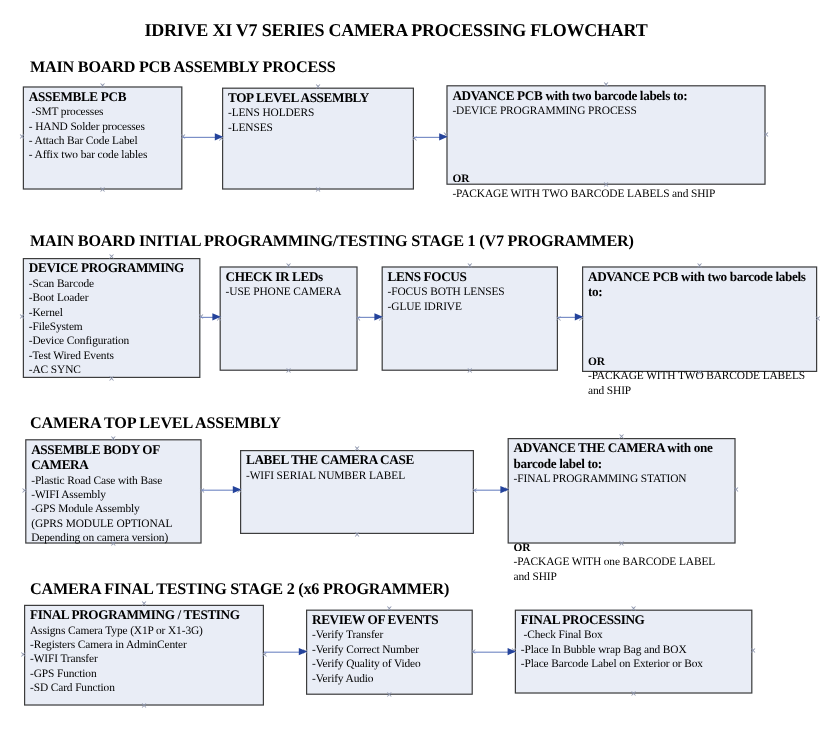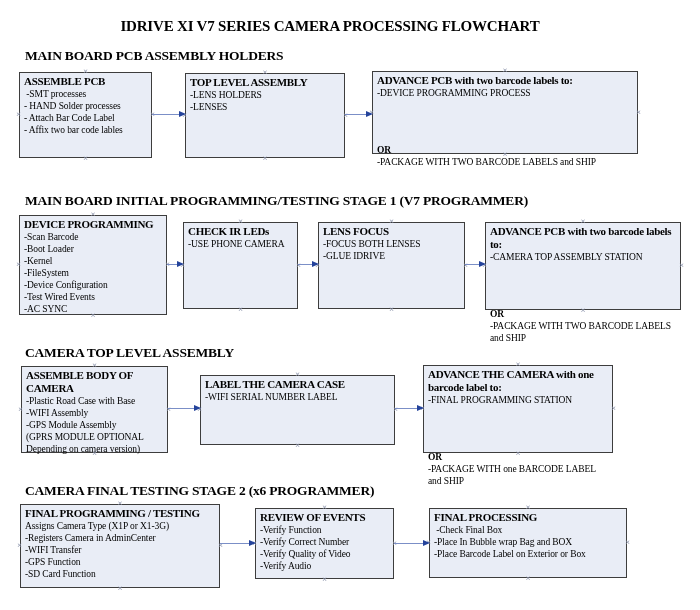--- a/index.html
+++ b/index.html
@@ -44,21 +44,21 @@
   .cx-l{left:-5px;top:calc(50% - 4px);}
   .cx-r{right:-5px;top:calc(50% - 4px);}
 </style>
 </head>
 <body>
 
 <div id="canvas">
 
   <div class="main-title">IDRIVE XI V7 SERIES CAMERA PROCESSING FLOWCHART</div>
 
-  <div class="sheading" style="left:25px;top:48px;">MAIN BOARD PCB ASSEMBLY HOLDERS</div>
+  <div class="sheading" style="left:25px;top:48px;">MAIN BOARD PCB ASSEMBLY PROCESS</div>
 
   <div class="fbox" style="left:19px;top:72px;width:133px;height:86px;">
     <div class="btitle">ASSEMBLE PCB</div>
     <div class="bline"> -SMT processes</div>
     <div class="bline">- HAND Solder processes</div>
     <div class="bline">- Attach Bar Code Label</div>
     <div class="bline">- Affix two bar code lables</div>
   <span class="cx cx-t">×</span>
       <span class="cx cx-b">×</span>
       <span class="cx cx-l">×</span>
@@ -120,21 +120,20 @@
     <div class="bline">-FOCUS BOTH LENSES</div>
     <div class="bline">-GLUE IDRIVE</div>
   <span class="cx cx-t">×</span>
       <span class="cx cx-b">×</span>
       <span class="cx cx-l">×</span>
       <span class="cx cx-r">×</span>
     </div>
 
   <div class="fbox" style="left:485px;top:222px;width:196px;height:88px;">
     <div class="btitle">ADVANCE PCB with two barcode labels to:</div>
-    <div class="bline">-CAMERA TOP ASSEMBLY STATION</div>
     <div class="bline strong">OR</div>
     <div class="bline">-PACKAGE WITH TWO BARCODE LABELS and SHIP</div>
   <span class="cx cx-t">×</span>
       <span class="cx cx-b">×</span>
       <span class="cx cx-l">×</span>
       <span class="cx cx-r">×</span>
     </div>
 
   <div class="arrow" style="left:167px;top:264px;width:15px;"></div>
   <div class="arrow" style="left:298px;top:264px;width:19px;"></div>
@@ -187,21 +186,21 @@
     <div class="bline">-GPS Function</div>
     <div class="bline">-SD Card Function</div>
   <span class="cx cx-t">×</span>
       <span class="cx cx-b">×</span>
       <span class="cx cx-l">×</span>
       <span class="cx cx-r">×</span>
     </div>
 
   <div class="fbox" style="left:255px;top:508px;width:139px;height:71px;">
     <div class="btitle">REVIEW OF EVENTS</div>
-    <div class="bline">-Verify Function</div>
+    <div class="bline">-Verify Transfer</div>
     <div class="bline">-Verify Correct Number</div>
     <div class="bline">-Verify Quality of Video</div>
     <div class="bline">-Verify Audio</div>
   <span class="cx cx-t">×</span>
       <span class="cx cx-b">×</span>
       <span class="cx cx-l">×</span>
       <span class="cx cx-r">×</span>
     </div>
 
   <div class="fbox" style="left:429px;top:508px;width:198px;height:70px;">

